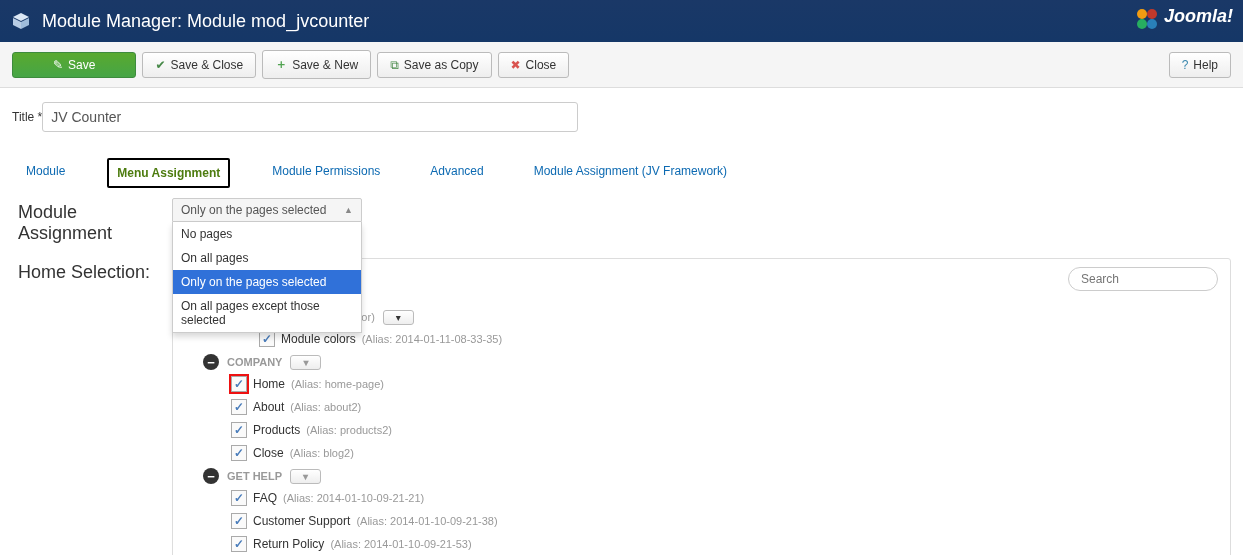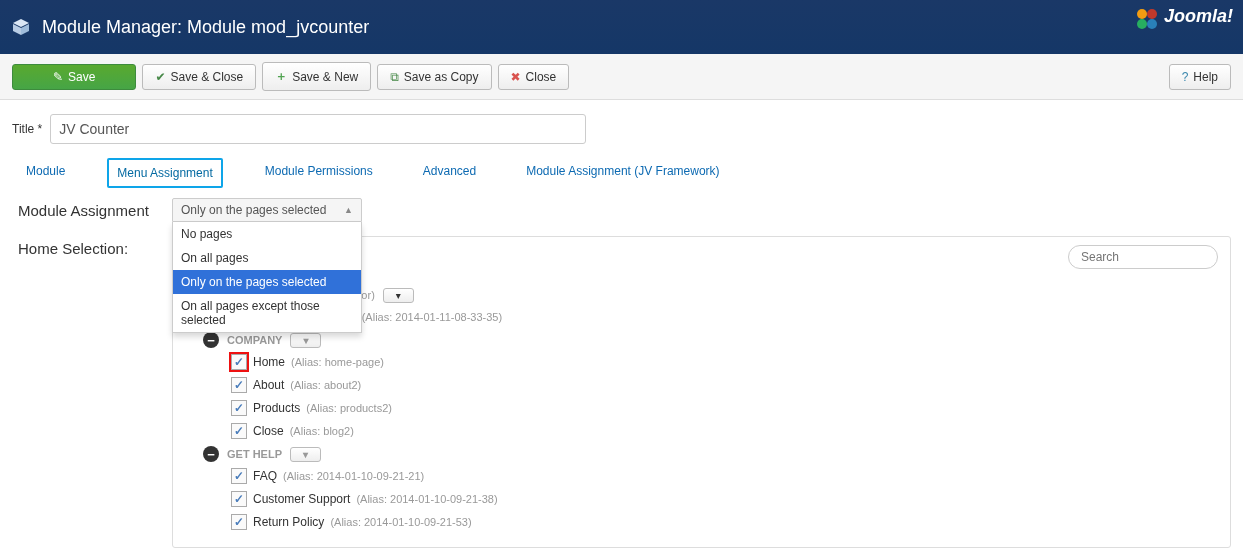--- a/index.html
+++ b/index.html
@@ -1,46 +1,46 @@
 <!DOCTYPE html>
 <html><head>
 <meta charset="utf-8">
 <style>
 * { box-sizing: border-box; margin: 0; padding: 0; }
 body { font-family: Arial, Helvetica, sans-serif; font-size: 13px; color: #333; background: #fff; }
 
-.topbar { background: linear-gradient(#1a3867, #153767); color: #fff; height: 54px; display: flex; align-items: center; padding: 0 10px; position: relative; }
+.topbar { background: linear-gradient(#1a3867, #153767); color: #fff; height: 42px; display: flex; align-items: center; padding: 0 10px; position: relative; }
 .topbar .cube { width: 22px; height: 22px; margin-right: 10px; display: inline-flex; align-items: center; justify-content: center; }
 .topbar h1 { font-size: 18px; font-weight: normal; }
 .joomla-logo { position: absolute; right: 10px; top: 6px; display: flex; align-items: flex-start; font-size: 18px; font-style: italic; font-weight: bold; }
 .joomla-logo .mark { width: 26px; height: 26px; margin-right: 4px; }
 
 .toolbar { background: #f5f5f5; border-bottom: 1px solid #ddd; padding: 8px 12px; display: flex; gap: 6px; align-items: center; }
 .btn { display: inline-flex; align-items: center; gap: 5px; padding: 5px 12px; border: 1px solid #bbb; border-radius: 3px; background: linear-gradient(#fff,#eee); font-size: 12px; cursor: pointer; color: #333; }
 .btn-green { background: linear-gradient(#59a92f,#46a546); color: #fff; border-color: #3d8b3d; padding: 5px 40px; }
 .btn-green .ico { color:#fff; }
 .btn .ico { font-size: 12px; }
 .ico-check { color: #468847; }
 .ico-plus { color: #51a351; font-weight:bold; }
 .ico-copy { color: #468847; }
 .ico-close { color: #d9534f; }
 .toolbar-spacer { flex: 1; }
 
 .form-area { padding: 14px 12px 0 12px; }
-.title-row { display: flex; align-items: center; gap: 8px; margin-bottom: 14px; }
+.title-row { display: flex; align-items: center; margin-bottom: 26px; }
 .title-row label { font-size: 12px; color: #333; }
 .title-input { width: 536px; padding: 6px 8px; border: 1px solid #ccc; border-radius: 3px; font-size: 14px; color: #555; }
 
 .tabs { display: flex; gap: 34px; border-bottom: none; padding: 0 6px 10px 6px; }
 .tab { color: #0d6ab2; font-size: 12px; padding: 6px 8px; cursor: pointer; }
-.tab.active { border: 2px solid #0ea5e9; border-radius: 2px; color: #0369a1; }
+.tab.active { border: 2px solid #000000; border-radius: 2px; color: #4d7c0f; font-weight: bold; }
 
 .content { padding: 0 0 12px 0; position: relative; }
 .row { display: flex; align-items: flex-start; margin-bottom: 14px; }
-.row-label { width: 160px; font-size: 15px; color: #333; padding-top: 4px; padding-left: 6px; }
+.row-label { width: 160px; font-size: 18px; color: #333; padding-top: 4px; padding-left: 6px; }
 .row-body { flex: 1; position: relative; }
 
 .dropdown-wrap { position: relative; width: 216px; }
 .dropdown-btn { width: 190px; text-align: left; padding: 4px 8px; border: 1px solid #ccc; background: #f5f5f5; color: #555; font-size: 12px; cursor: pointer; display: flex; justify-content: space-between; align-items: center; border-radius: 2px 2px 0 0; }
 .dropdown-list { position: absolute; top: 24px; left: 0; width: 190px; background: #fff; border: 1px solid #ccc; border-top: none; z-index: 50; box-shadow: 0 4px 6px rgba(0,0,0,.15); }
 .dropdown-item { padding: 5px 8px; font-size: 12px; cursor: pointer; color: #333; }
 .dropdown-item.selected { background: #3071d9; color: #fff; }
 
 .menu-selection-panel { border: 1px solid #ddd; border-radius: 3px; margin-left: 0; padding: 10px 10px 10px 10px; position: relative; }
 .search-box { position: absolute; right: 12px; top: 8px; }

